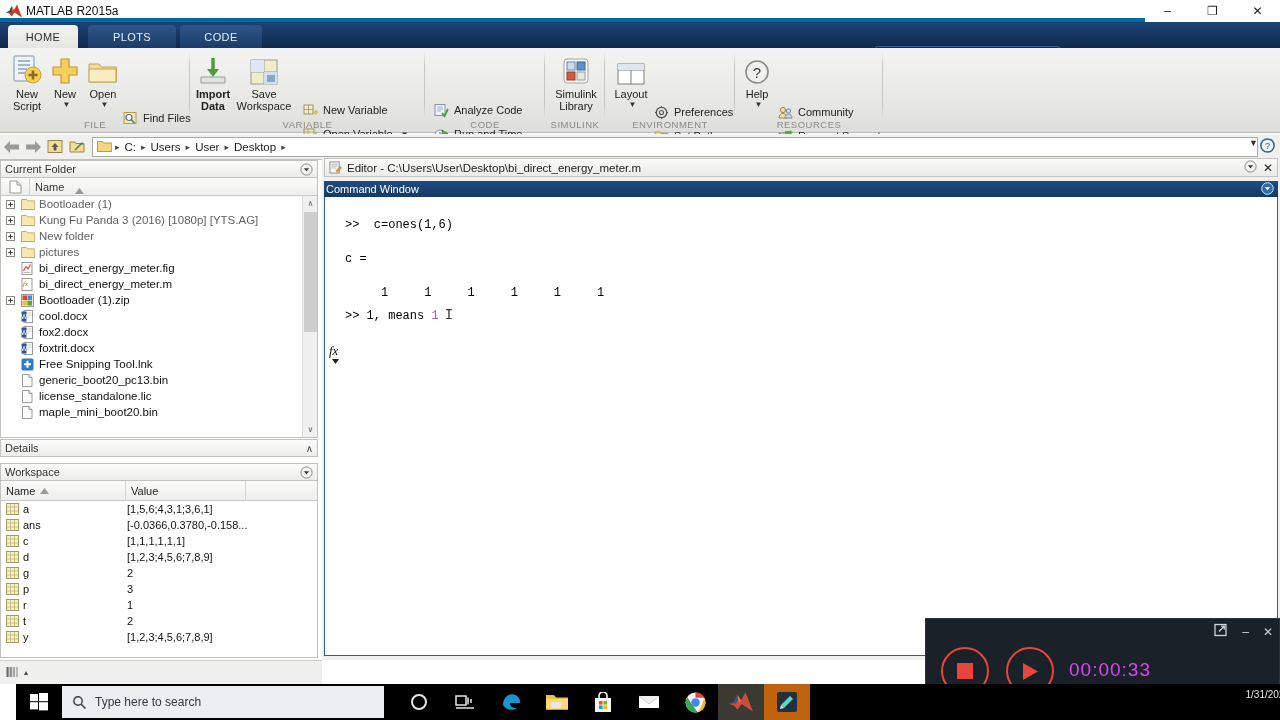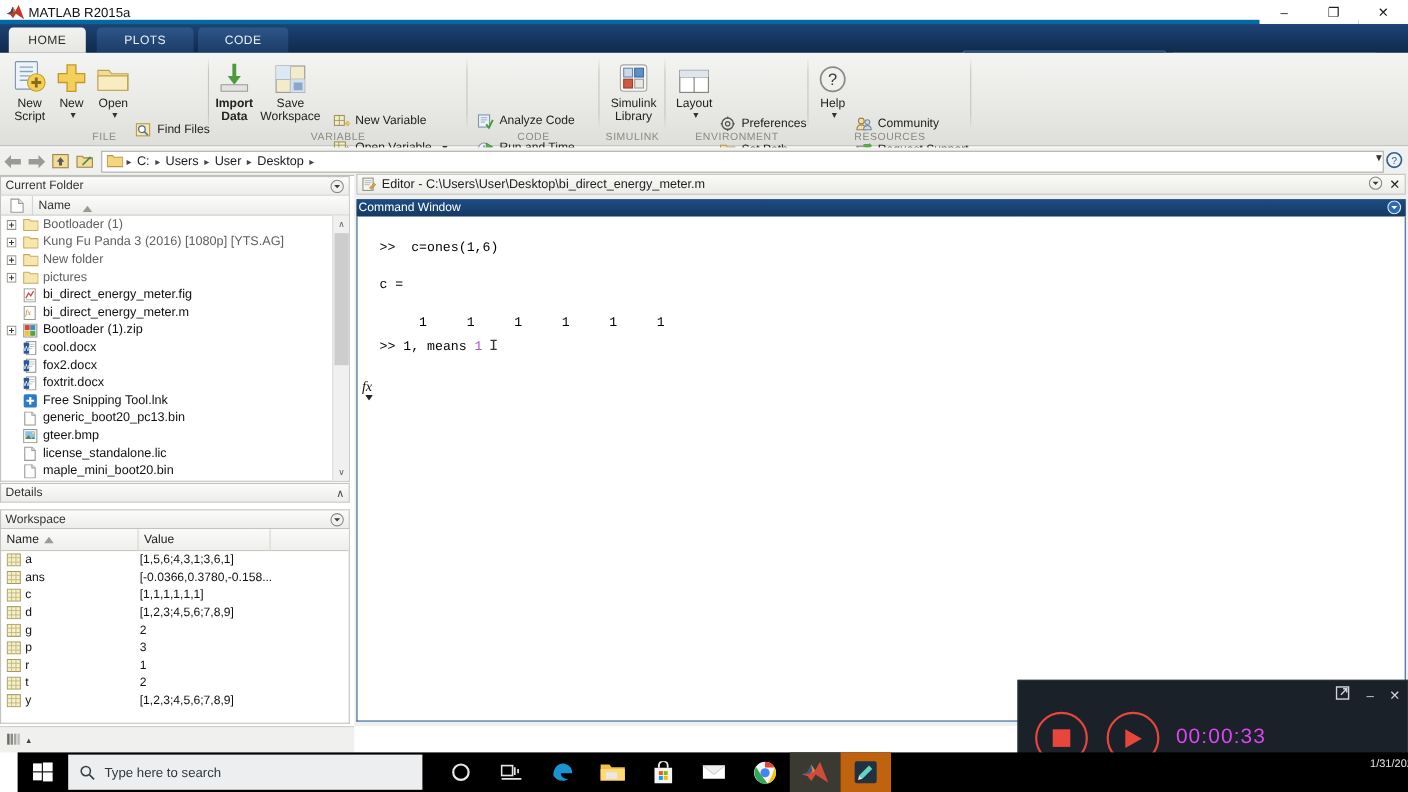--- a/index.html
+++ b/index.html
@@ -831,32 +831,20 @@
                 <path d="M1.5 0.5 h6.5 l3 3 v9 h-9.5 z" fill="#fdfdfd" stroke="#9a9a96"></path>
                 <path d="M8 0.5 v3 h3" fill="#ececea" stroke="#9a9a96"></path>
               </svg>
             </div>
             <div class="fname">generic_boot20_pc13.bin</div>
           </div>
           <div class="frow">
             <div class="fexp"></div>
             <div class="fico">
               <svg width="14" height="13" viewBox="0 0 14 13">
-                <rect x="0.5" y="0.5" width="12" height="12" fill="#fff" stroke="#9a9a96"></rect>
-                <rect x="2" y="2" width="9" height="7" fill="#8fc0e8"></rect>
-                <path d="M2 9 L5 5.5 L7.5 9 L9.2 7 L11 9 Z" fill="#4c8c3c"></path>
-                <circle cx="9.2" cy="3.6" r="1.1" fill="#f5d76e"></circle>
-              </svg>
-            </div>
-            <div class="fname">gteer.bmp</div>
-          </div>
-          <div class="frow">
-            <div class="fexp"></div>
-            <div class="fico">
-              <svg width="14" height="13" viewBox="0 0 14 13">
                 <path d="M1.5 0.5 h6.5 l3 3 v9 h-9.5 z" fill="#fdfdfd" stroke="#9a9a96"></path>
                 <path d="M8 0.5 v3 h3" fill="#ececea" stroke="#9a9a96"></path>
               </svg>
             </div>
             <div class="fname">license_standalone.lic</div>
           </div>
           <div class="frow">
             <div class="fexp"></div>
             <div class="fico">
               <svg width="14" height="13" viewBox="0 0 14 13">

